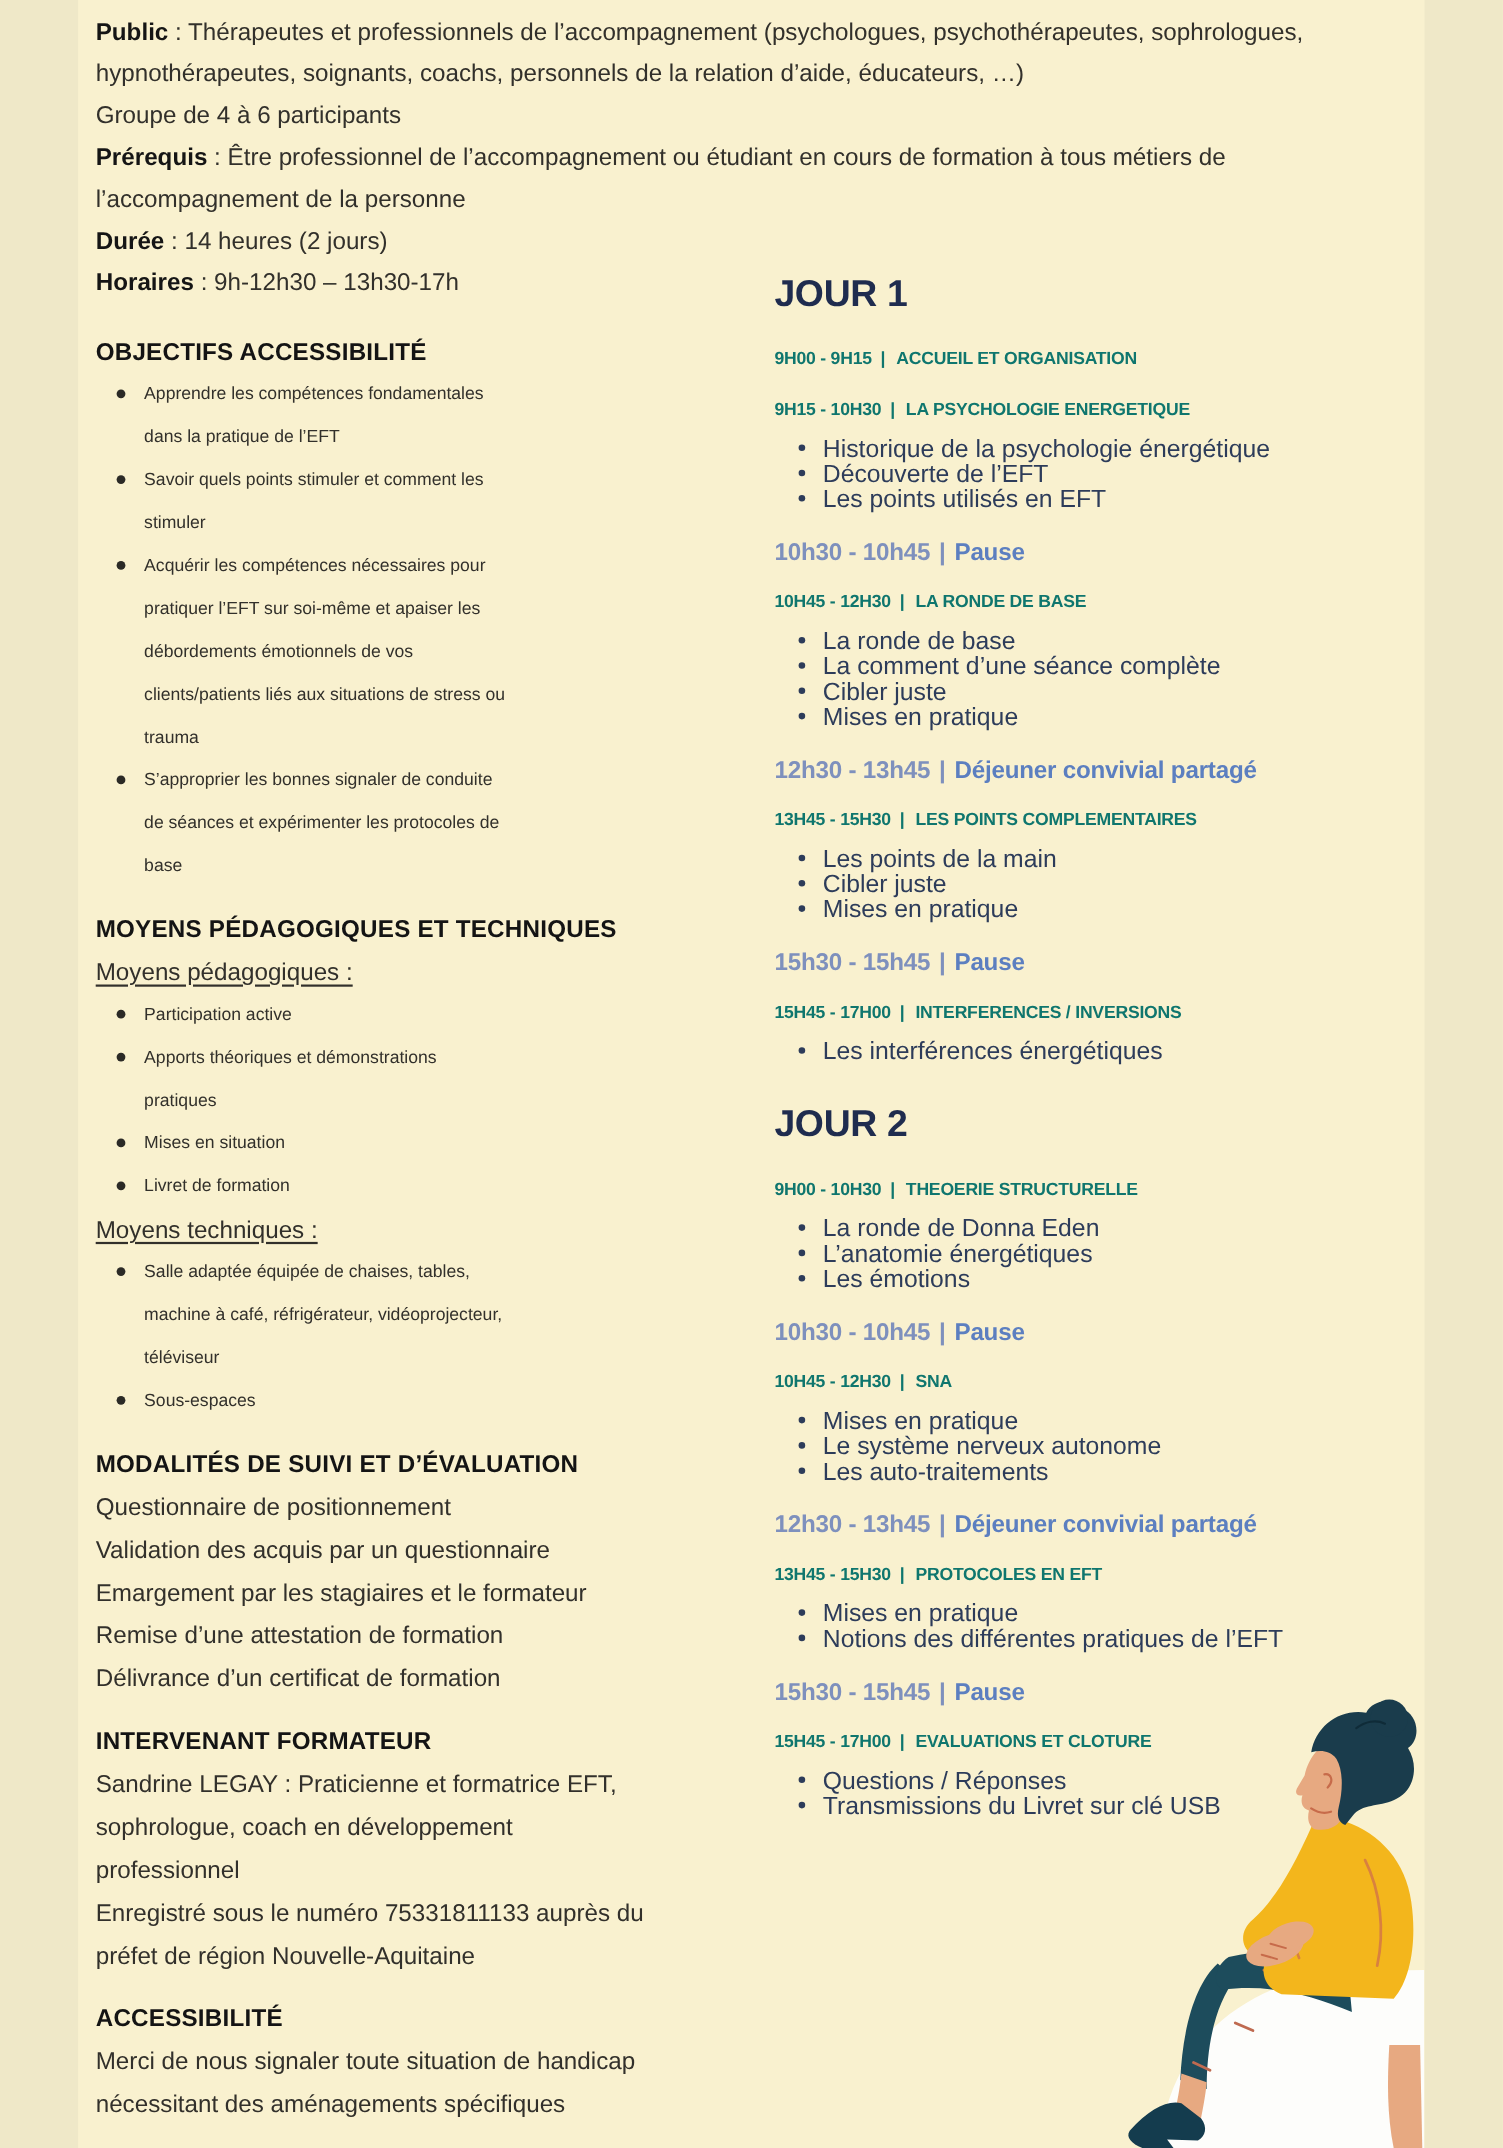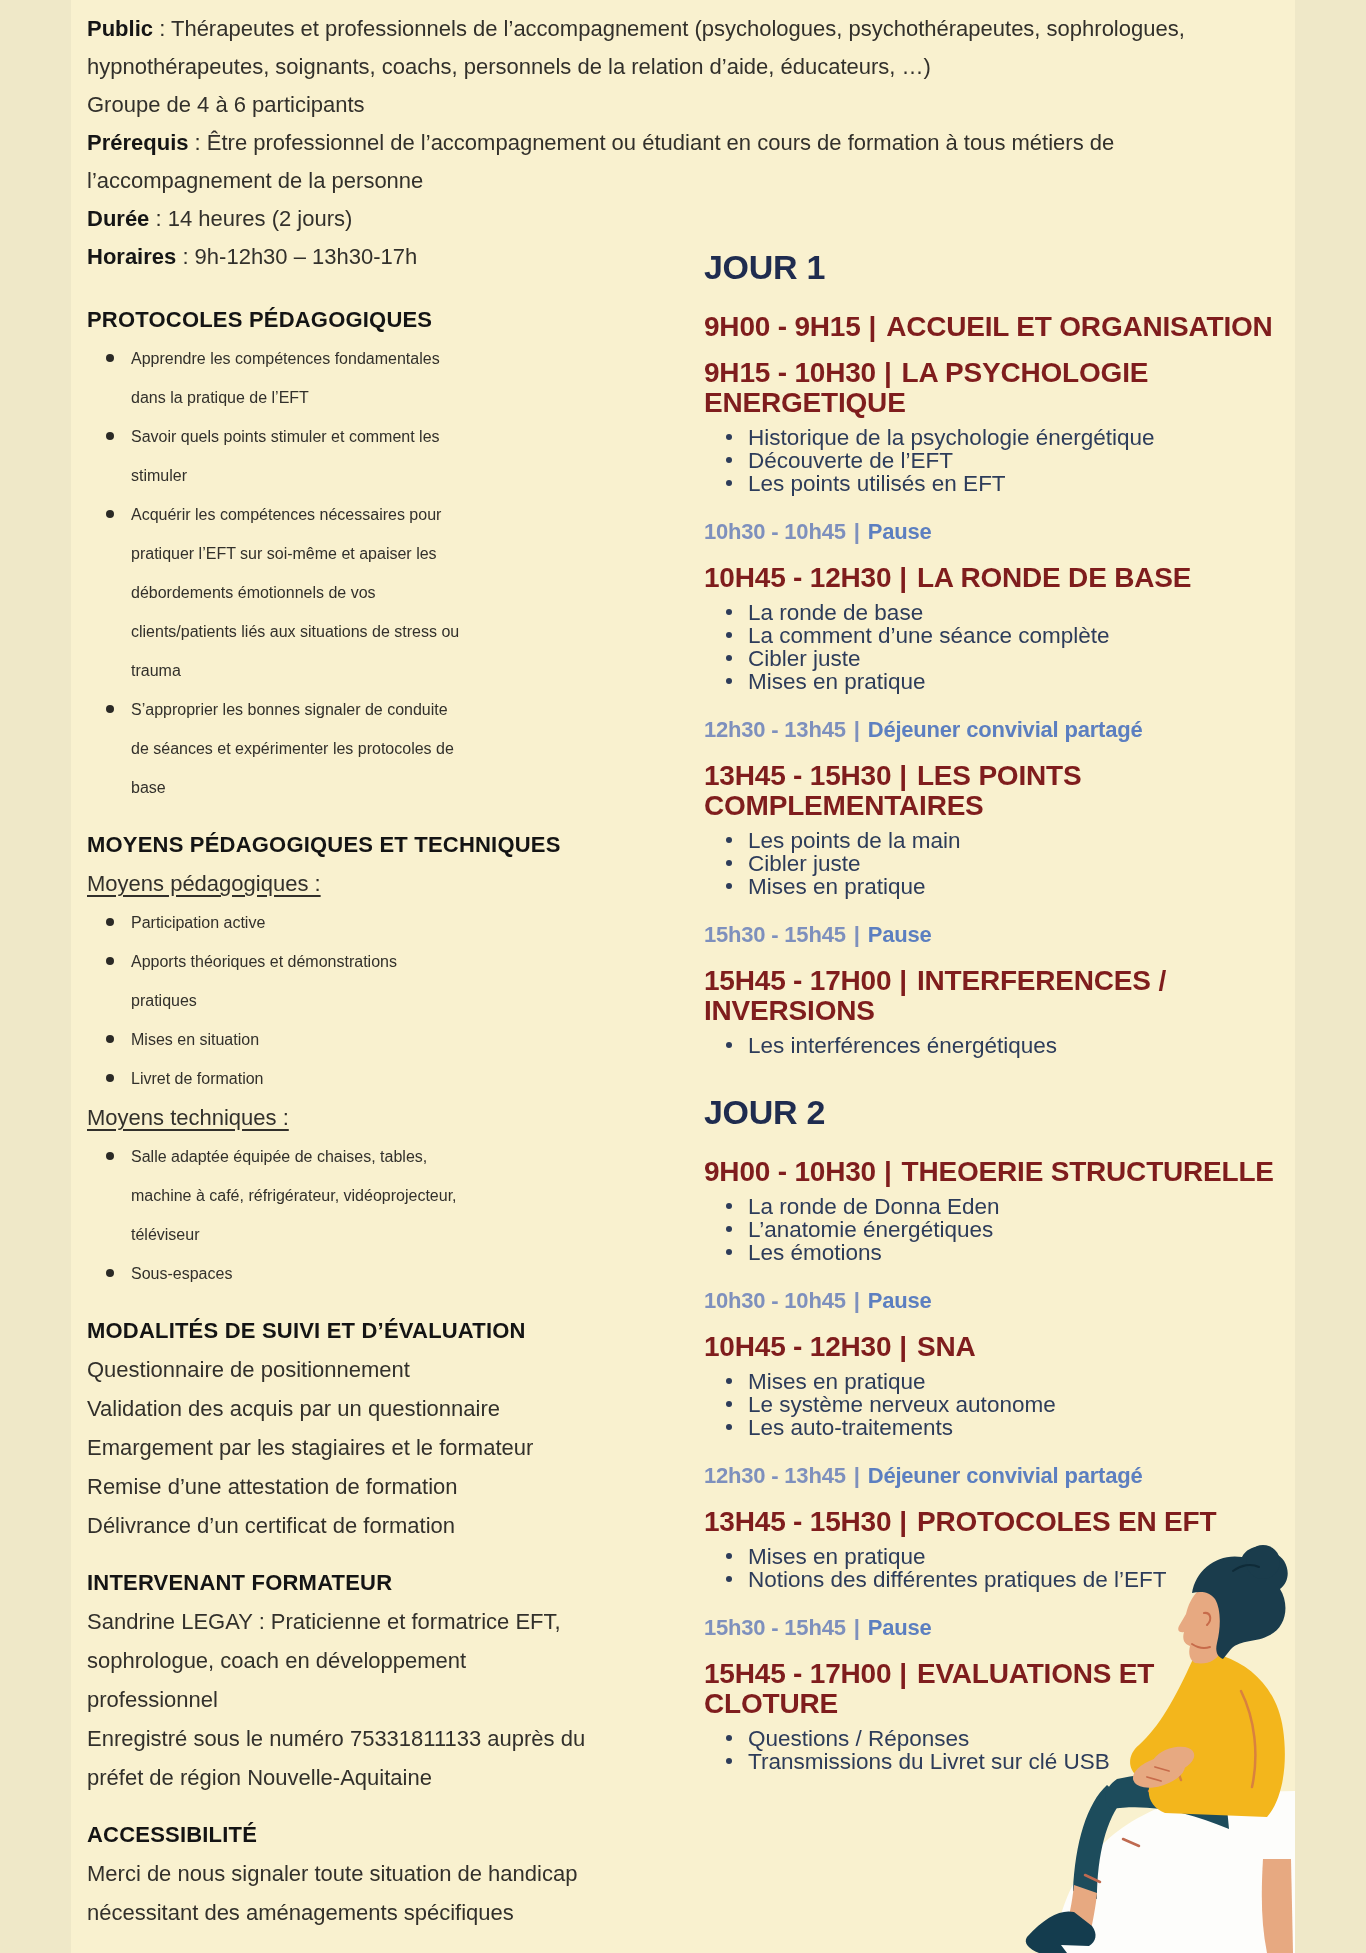--- a/index.html
+++ b/index.html
@@ -32,21 +32,21 @@
   }
   
   .right{position:absolute;left:633px;top:248px;width:580px;}
   .right h1{
     margin:0 0 26px;font-size:34px;line-height:38px;font-weight:700;color:#1f2c4f;
     letter-spacing:-.3px;
   }
   .right h1.j2{margin-top:36px;}
   .sess{margin:0 0 16px;}
   .sess h3{
-    margin:0;font-size:28px;line-height:30px;font-weight:700;color:#7f1d1d;
+    margin:0;font-size:16px;line-height:30px;font-weight:700;color:#0f766e;
     letter-spacing:-.2px;
   }
   .sess h3 .sep{margin:0 10px 0 8px;}
   .sess ul{margin:8px 0 0;padding:0 0 0 44px;list-style:none;}
   .sess li{
     position:relative;margin:0;font-size:22.5px;line-height:23px;color:#2d3c5a;
   }
   .sess li::before{
     content:"";position:absolute;left:-22px;top:8px;width:6px;height:6px;
     border-radius:50%;background:#2d3c5a;
@@ -69,21 +69,21 @@
     <p><b>Public</b><span> : Thérapeutes et professionnels de l’accompagnement (psychologues, psychothérapeutes, sophrologues,
 hypnothérapeutes, soignants, coachs, personnels de la relation d’aide, éducateurs, …)</span></p>
     <p>Groupe de 4 à 6 participants</p>
     <p><b>Prérequis</b><span> : Être professionnel de l’accompagnement ou étudiant en cours de formation à tous métiers de
 l’accompagnement de la personne</span></p>
     <p><b>Durée</b><span> : 14 heures (2 jours)</span></p>
     <p><b>Horaires</b><span> : 9h-12h30 – 13h30-17h</span></p>
   </header>
 
   <section class="left">
-    <h2>PROTOCOLES PÉDAGOGIQUES</h2>
+    <h2>OBJECTIFS ACCESSIBILITÉ</h2>
     <ul>
       <li>Apprendre les compétences fondamentales
 dans la pratique de l’EFT</li>
       <li>Savoir quels points stimuler et comment les
 stimuler</li>
       <li>Acquérir les compétences nécessaires pour
 pratiquer l’EFT sur soi-même et apaiser les
 débordements émotionnels de vos
 clients/patients liés aux situations de stress ou
 trauma</li>

